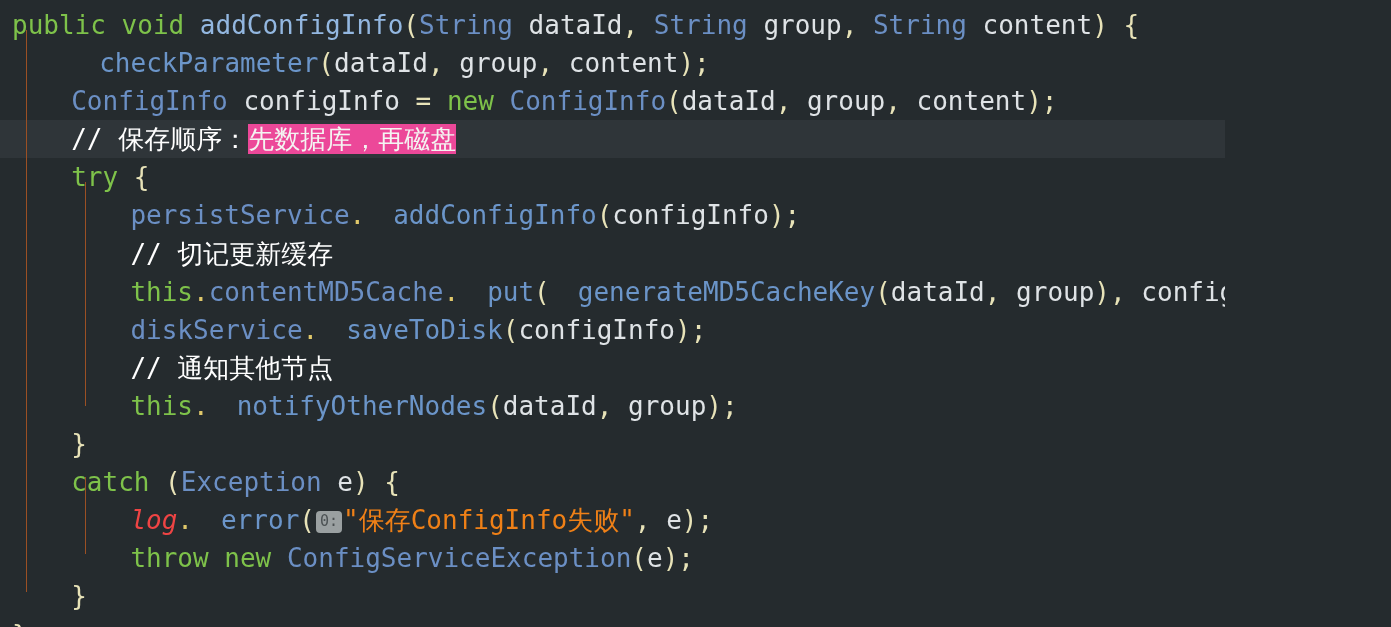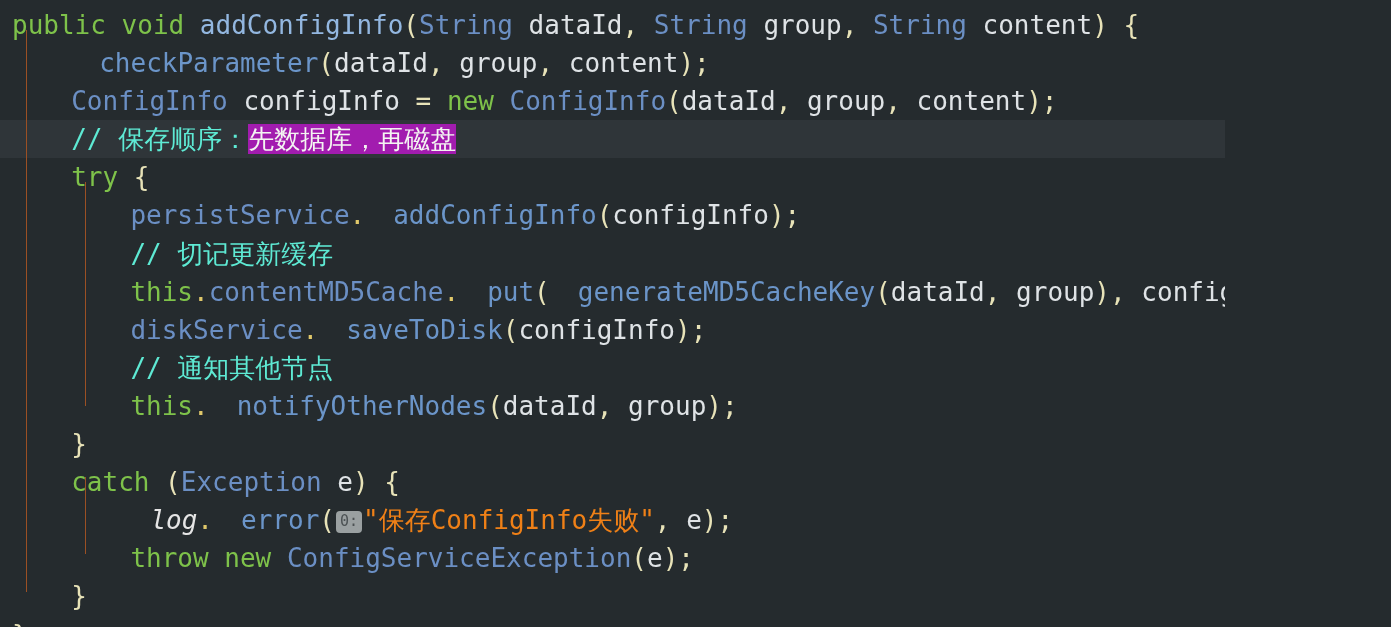--- a/index.html
+++ b/index.html
@@ -53,28 +53,28 @@
     color: #c8cdd2;
   }
 
   
   .kw      { color: #7ec24a; }            
   .mth     { color: #93b7e0; }            
   .typ     { color: #6b8fc4; }            
   .call    { color: #6b95c9; margin-left: 28px; }            
   .id      { color: #dfe3e6; }            
   .pun     { color: #e8e3b8; }
-  .cmt     { color: #5eead4; }            
+  .cmt     { color: #ffffff; }            
   .str     { color: #ef8017; }            
-  .fld     { color: #e5e5e5; font-style: italic; margin-left: 20px; }  
+  .fld     { color: #ef4444; font-style: italic; }  
   .dot     { color: #e0c86a; }
 
   
   .sel {
-    background: #a21caf;
+    background: #ec4899;
     color: #f4f4f2;
   }
 
   
   .hint {
     display: inline-block;
     background: #9aa0a1;
     color: #4c5254;
     border-radius: 4px;
     font-size: 15px;

